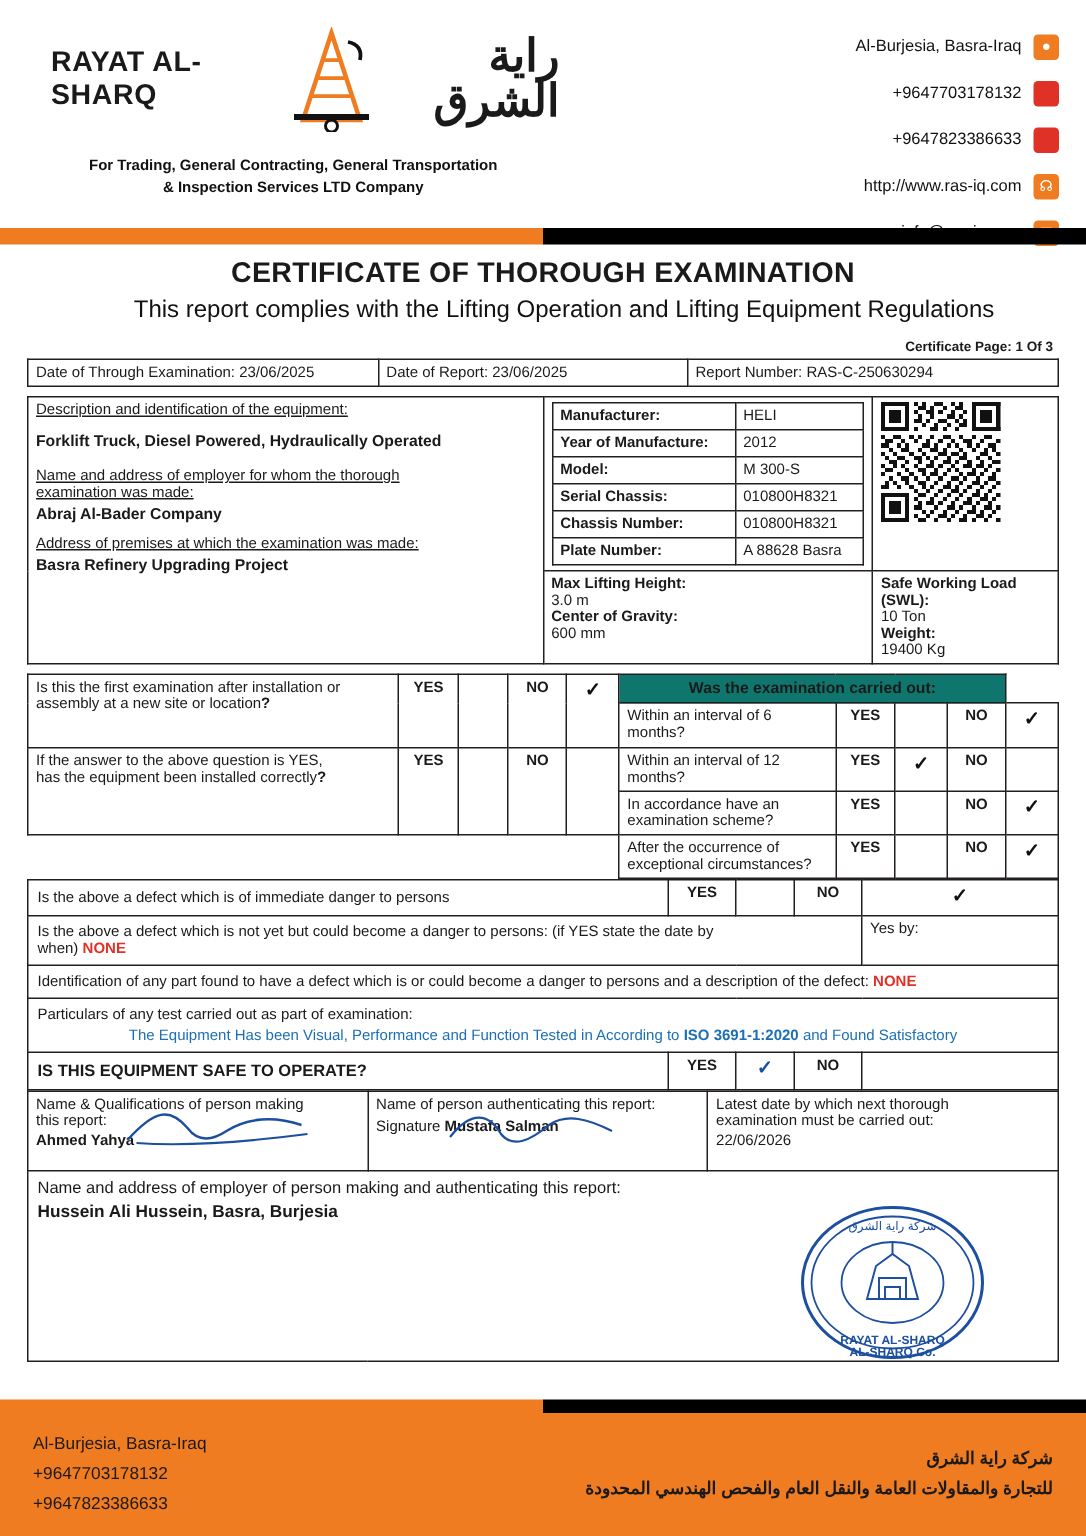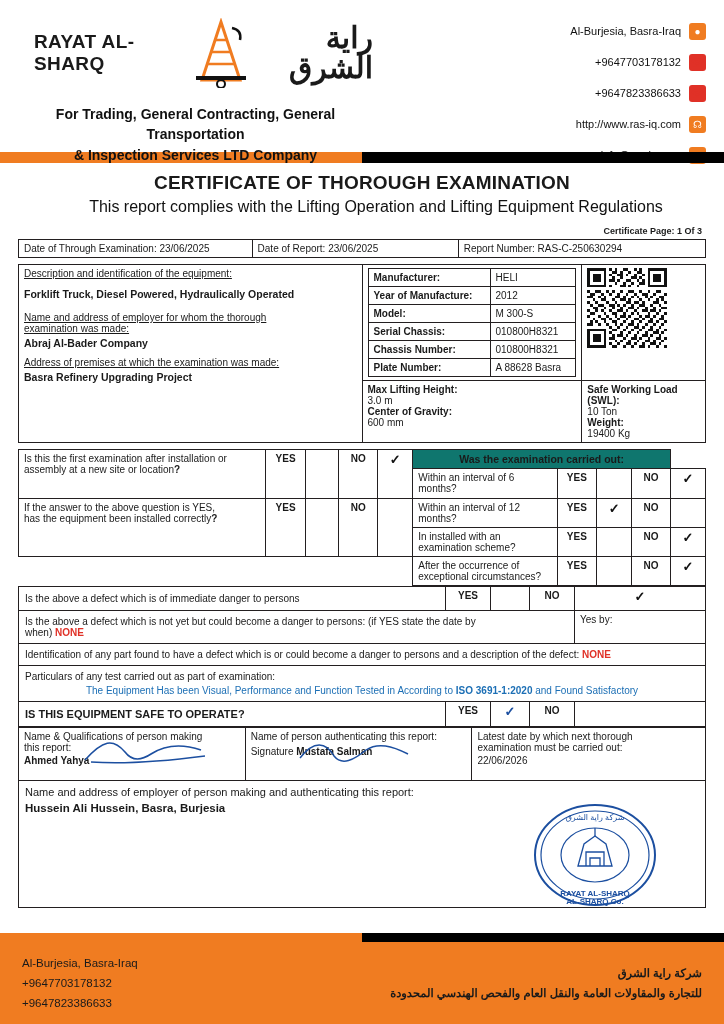--- a/index.html
+++ b/index.html
@@ -57,21 +57,21 @@
   }
   .logo-ar {
     font-size: 30px;
     font-weight: bold;
     color: #1a1a1a;
     line-height: 1;
     direction: rtl;
   }
   .logo-sub {
     text-align: center;
-    font-size: 14px;
+    font-size: 10px;
     font-weight: bold;
     color: #111;
     line-height: 1.45;
     margin-top: 10px;
   }
   .contact-block {
     text-align: right;
     font-size: 11px;
     padding-top: 10px;
   }
@@ -636,21 +636,21 @@
         <td rowspan="2" class="yn v-mid">NO</td>
         <td rowspan="2" class="ynbox"></td>
         <td class="v-mid">Within an interval of 12 months?</td>
         <td class="yn v-mid">YES</td>
         <td class="ynbox c-center v-mid"><span class="chk">✓</span></td>
         <td class="yn v-mid">NO</td>
         <td class="ynbox"></td>
       </tr>
       <tr>
         <td class="v-mid">
-          <div>In installed with an</div>
+          <div>In accordance have an</div>
           <div>examination scheme?</div>
         </td>
         <td class="yn v-mid">YES</td>
         <td class="ynbox"></td>
         <td class="yn v-mid">NO</td>
         <td class="ynbox c-center v-mid"><span class="chk">✓</span></td>
       </tr>
       <tr>
         <td colspan="5" style="border:none"></td>
         <td class="v-mid">

